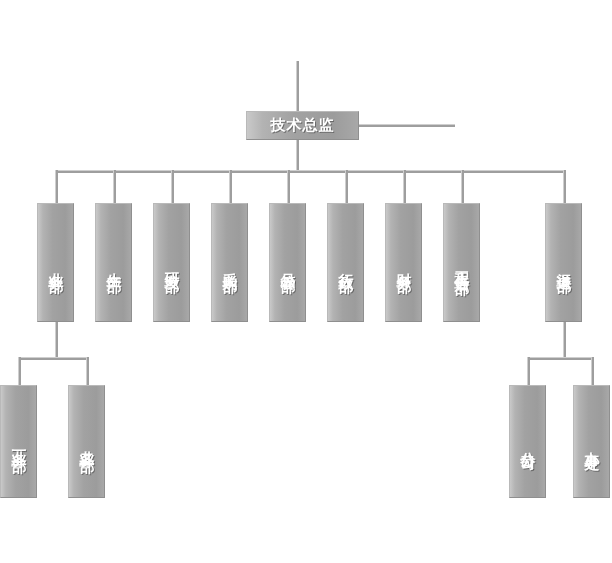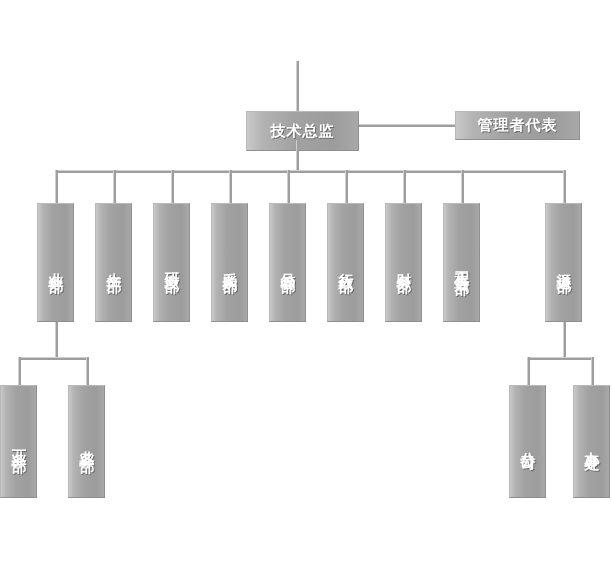--- a/index.html
+++ b/index.html
@@ -58,25 +58,24 @@
   }
 </style>
 </head>
 <body>
 
 <div id="org-root">
 
 
   <div class="line v" style="left:296px; top:61px; height:50px;"></div>
 
-  <div class="node horiz" style="left:246px; top:111px; width:113px; height:40px;">技术总监</div>
+  <div class="node horiz" style="left:246px; top:111px; width:113px; height:29px;">技术总监</div>
 
   <div class="line h" style="left:359px; top:124px; width:96px;"></div>
 
-  <div class="node horiz" style="left:455px; top:111px; width:125px; height:29px;">管理者代表</div>
 
   <div class="line v" style="left:296px; top:140px; height:31px;"></div>
 
   <div class="line h" style="left:55px; top:170px; width:509px;"></div>
 
   <div class="line v" style="left:55px;  top:170px; height:33px;"></div>
   <div class="line v" style="left:113px; top:170px; height:33px;"></div>
   <div class="line v" style="left:171px; top:170px; height:33px;"></div>
   <div class="line v" style="left:229px; top:170px; height:33px;"></div>
   <div class="line v" style="left:287px; top:170px; height:33px;"></div>

